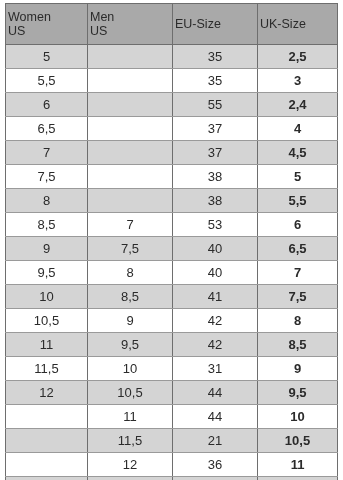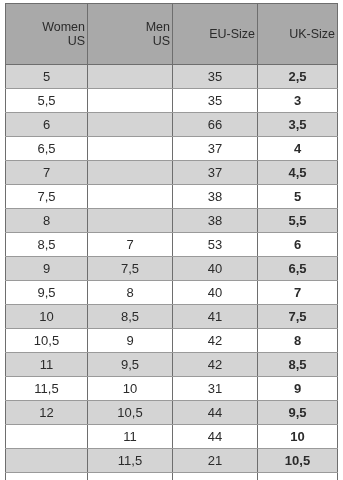--- a/index.html
+++ b/index.html
@@ -33,22 +33,22 @@
   table.size-table col.c-eu    { width: 85px; }
   table.size-table col.c-uk    { width: 80px; }
 
   thead th {
     background: #a9a9a9;
     color: #2b2b2b;
     font-weight: normal;
     font-size: 12.5px;
     line-height: 14px;
     height: 36px;
-    padding: 12px 2px;
-    text-align: right;
+    padding: 2px 2px;
+    text-align: left;
     vertical-align: middle;
     border-right: 1px solid #6e6e6e;
     border-bottom: 1px solid #6e6e6e;
     white-space: pre-line;
   }
   thead th:last-child { border-right: none; }
 
   tbody td {
     height: 23px;
     padding: 0 2px;
@@ -96,22 +96,22 @@
         </tr>
         <tr class="plain">
           <td>5,5</td>
           <td></td>
           <td>35</td>
           <td>3</td>
         </tr>
         <tr class="stripe">
           <td>6</td>
           <td></td>
-          <td>66</td>
-          <td>3,5</td>
+          <td>55</td>
+          <td>2,4</td>
         </tr>
         <tr class="plain">
           <td>6,5</td>
           <td></td>
           <td>37</td>
           <td>4</td>
         </tr>
         <tr class="stripe">
           <td>7</td>
           <td></td>

